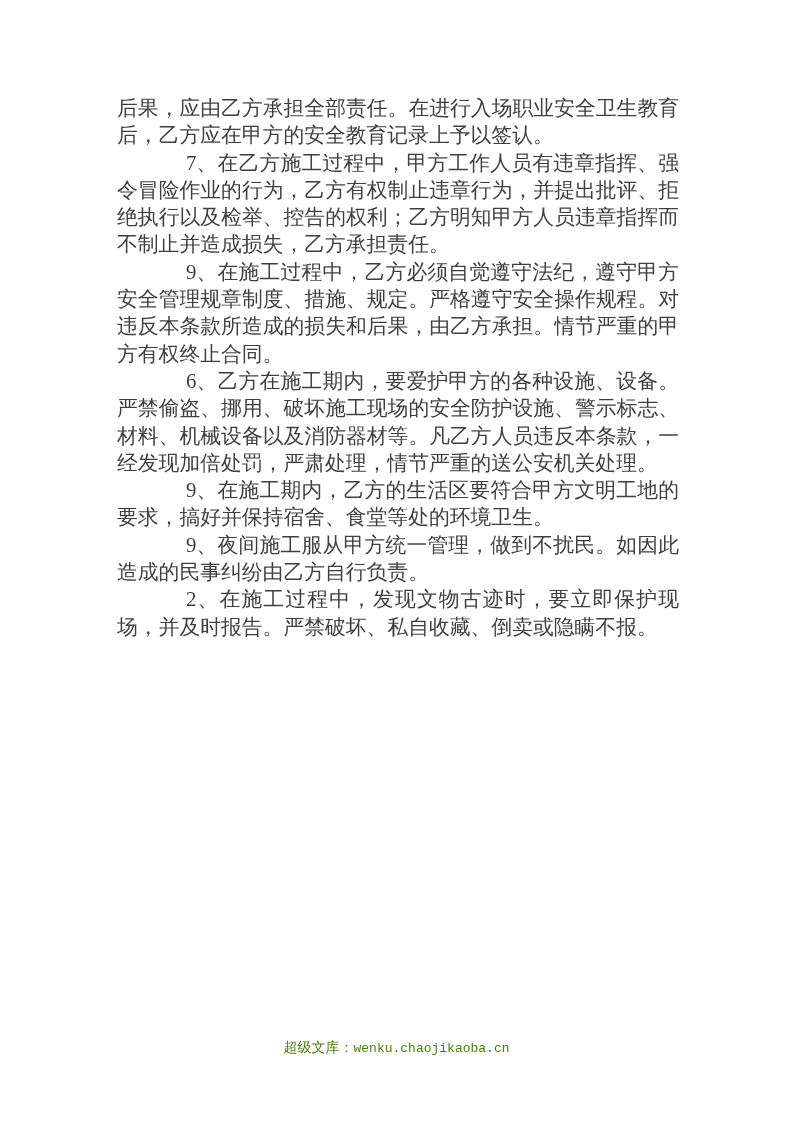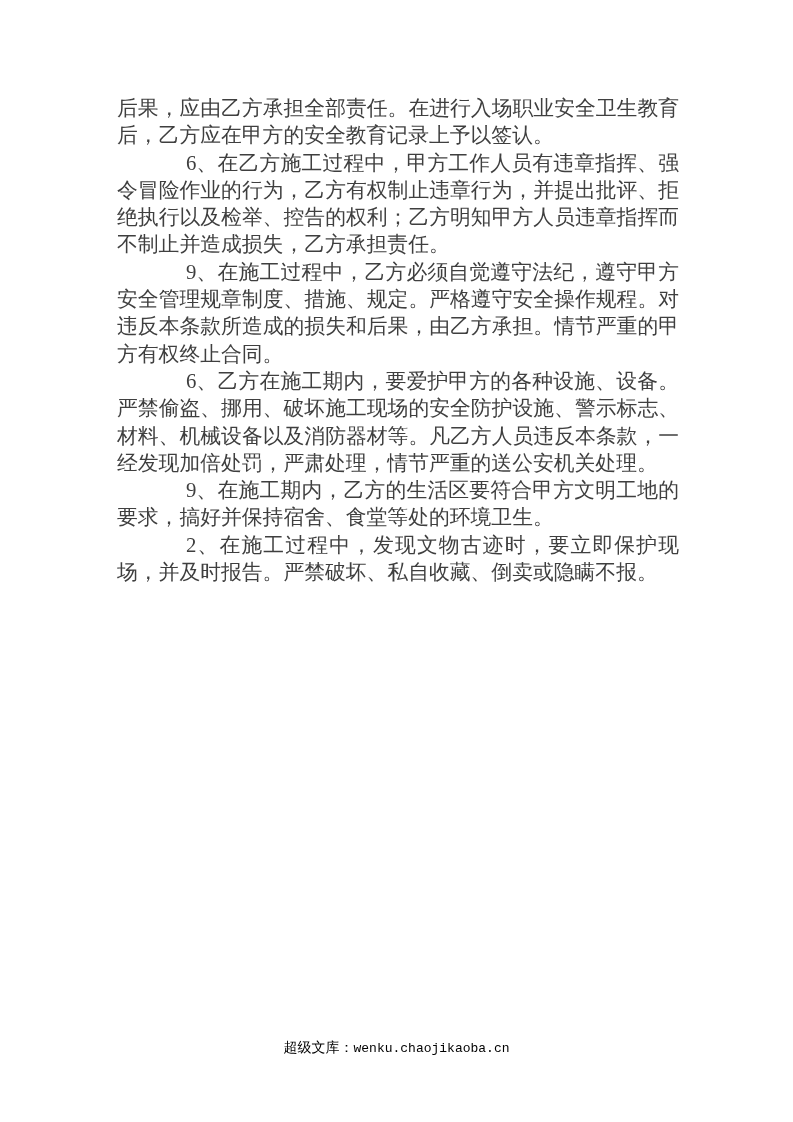--- a/index.html
+++ b/index.html
@@ -33,43 +33,44 @@
   }
   .doc-body p.indent {
     text-indent: 69px;
   }
   .doc-footer {
     position: absolute;
     left: 0;
     right: 0;
     top: 1039px;
     text-align: center;
-    color: #000000;
+    color: #4d7c0f;
     font-size: 14px;
     line-height: 18px;
   }
   .doc-footer .site-label {
     font-family: "Liberation Serif", "DejaVu Serif", serif;
   }
   .doc-footer .site-url {
     font-family: "Liberation Mono", "DejaVu Sans Mono", monospace;
     font-size: 13px;
   }
 </style>
 </head>
 <body>
 
 <div class="page">
 
   <div class="doc-body">
     <p>后果，应由乙方承担全部责任。在进行入场职业安全卫生教育后，乙方应在甲方的安全教育记录上予以签认。</p>
-    <p class="indent">6、在乙方施工过程中，甲方工作人员有违章指挥、强令冒险作业的行为，乙方有权制止违章行为，并提出批评、拒绝执行以及检举、控告的权利；乙方明知甲方人员违章指挥而不制止并造成损失，乙方承担责任。</p>
+    <p class="indent">7、在乙方施工过程中，甲方工作人员有违章指挥、强令冒险作业的行为，乙方有权制止违章行为，并提出批评、拒绝执行以及检举、控告的权利；乙方明知甲方人员违章指挥而不制止并造成损失，乙方承担责任。</p>
     <p class="indent">9、在施工过程中，乙方必须自觉遵守法纪，遵守甲方安全管理规章制度、措施、规定。严格遵守安全操作规程。对违反本条款所造成的损失和后果，由乙方承担。情节严重的甲方有权终止合同。</p>
     <p class="indent">6、乙方在施工期内，要爱护甲方的各种设施、设备。严禁偷盗、挪用、破坏施工现场的安全防护设施、警示标志、材料、机械设备以及消防器材等。凡乙方人员违反本条款，一经发现加倍处罚，严肃处理，情节严重的送公安机关处理。</p>
     <p class="indent">9、在施工期内，乙方的生活区要符合甲方文明工地的要求，搞好并保持宿舍、食堂等处的环境卫生。</p>
+    <p class="indent">9、夜间施工服从甲方统一管理，做到不扰民。如因此造成的民事纠纷由乙方自行负责。</p>
     <p class="indent">2、在施工过程中，发现文物古迹时，要立即保护现场，并及时报告。严禁破坏、私自收藏、倒卖或隐瞒不报。</p>
   </div>
 
   <div class="doc-footer">
     <span class="site-label">超级文库：</span><span class="site-url">wenku.chaojikaoba.cn</span>
   </div>
 
 </div>
 
 </body></html>

